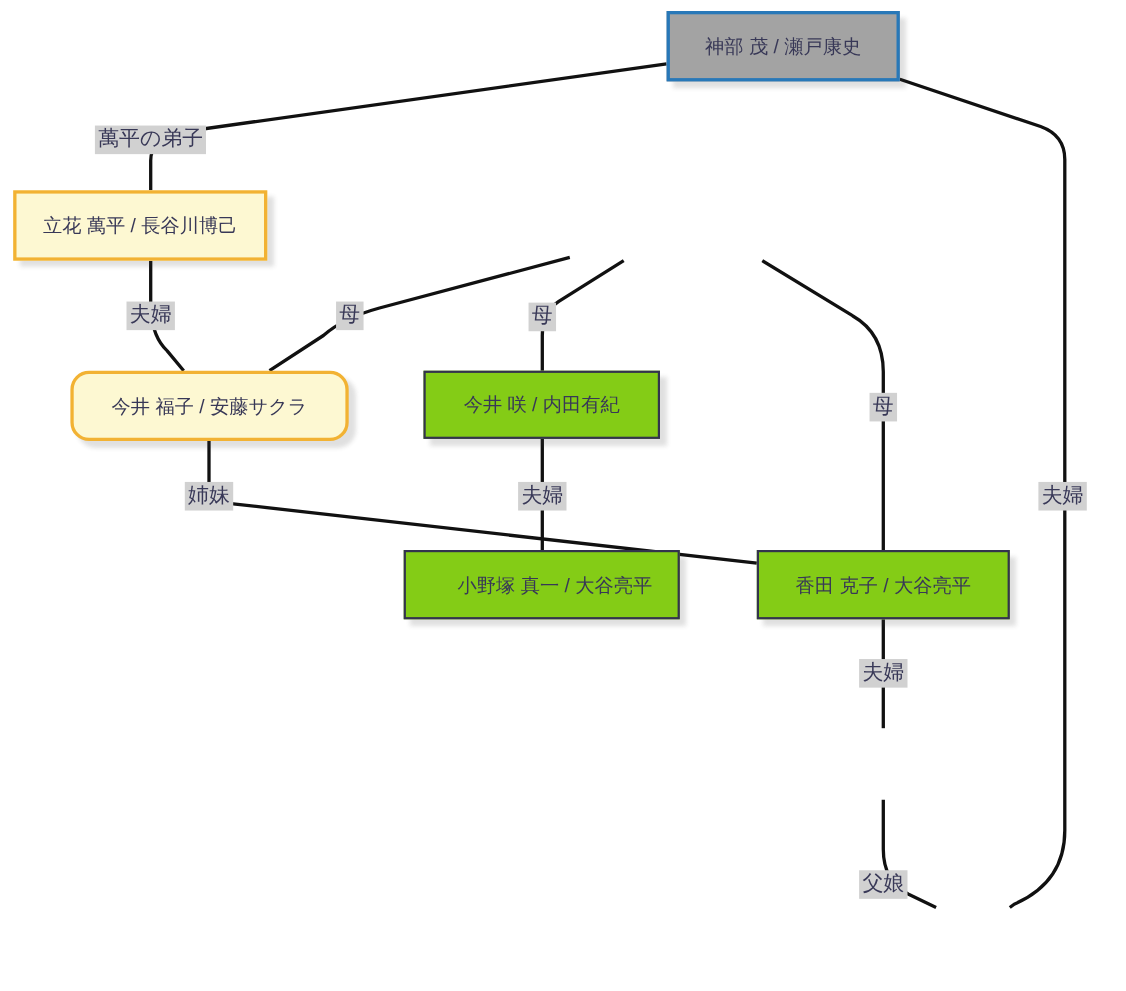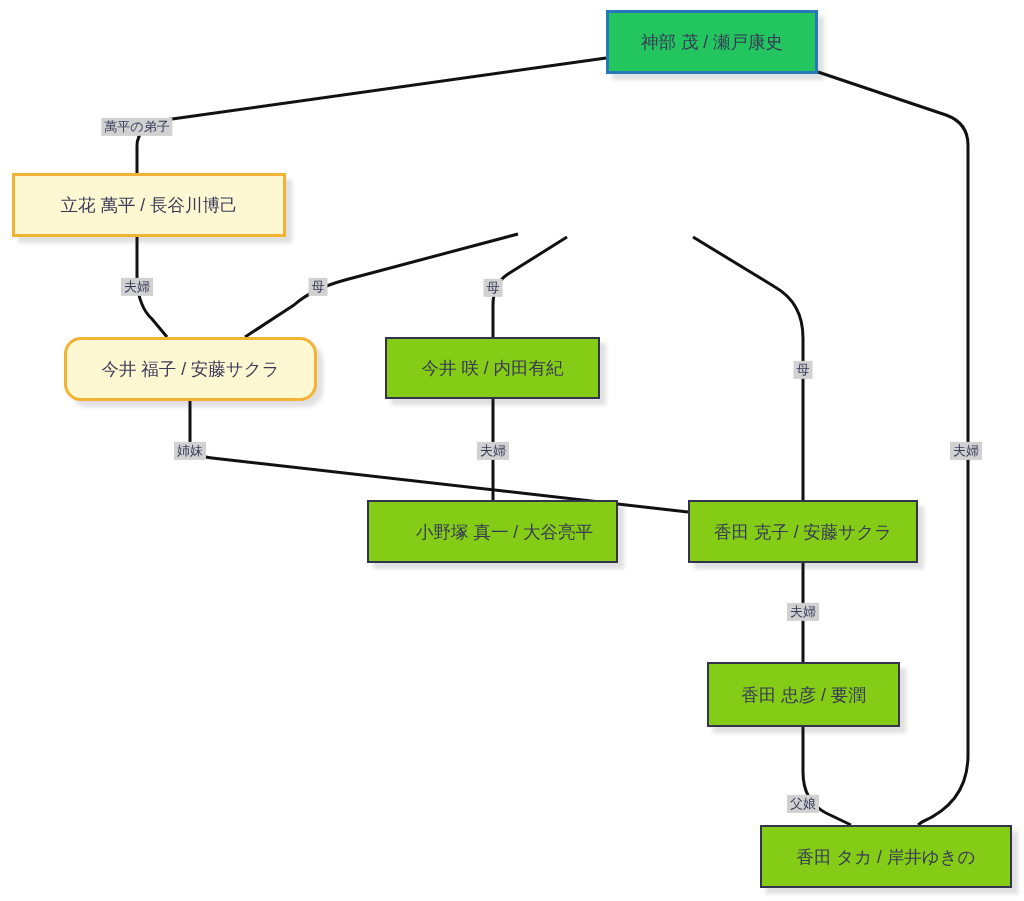--- a/index.html
+++ b/index.html
@@ -10,36 +10,36 @@
     font-family:"Liberation Sans","DejaVu Sans",sans-serif;
     overflow:hidden;
   }
   #edge-layer{position:absolute;left:0;top:0;z-index:1;}
   .edge-path{fill:none;stroke:#111111;stroke-width:3;stroke-linejoin:round;stroke-linecap:butt;}
   .edge-label{
     position:absolute;z-index:2;
     transform:translate(-50%,-50%);
     background:#d1d1d1;
     color:#383857;
-    font-size:13px;line-height:1.25;
+    font-size:19px;line-height:1.25;
     padding:1px 3px;
     white-space:nowrap;
   }
   .node{
     position:absolute;z-index:3;
     display:flex;align-items:center;justify-content:center;
     box-sizing:border-box;
     color:#383857;
     font-size:17.5px;
     white-space:nowrap;
     background:#ffffff;
     border:2.5px solid #33334d;
     box-shadow:6px 6px 4px rgba(60,60,60,0.16);
   }
-  .node.blue{background:#22c55e;border:3px solid #2878b8;}
+  .node.blue{background:#a3a3a3;border:3px solid #2878b8;}
   .node.yellow{background:#fdf8d2;border:3px solid #f2b233;}
   .node.pink{background:#f6b3cb;border:3px solid #cf2d6d;}
   .node.plain{background:#84cc16;border:2.5px solid #33334d;}
 </style>
 </head>
 <body>
 
 <div id="stage">
   <svg id="edge-layer" width="1024" height="901" viewBox="0 0 1024 901">
       <path d="M 606 58 L 165 120 Q 137 126 137 146 L 137 173" class="edge-path"></path>
@@ -57,20 +57,18 @@
     <div class="edge-label" style="left: 966px; top: 451px;">夫婦</div>
     <div class="edge-label" style="left: 137px; top: 287px;">夫婦</div>
     <div class="edge-label" style="left: 318px; top: 287px;">母</div>
     <div class="edge-label" style="left: 493px; top: 288px;">母</div>
     <div class="edge-label" style="left: 803px; top: 370px;">母</div>
     <div class="edge-label" style="left: 190px; top: 451px;">姉妹</div>
     <div class="edge-label" style="left: 493px; top: 451px;">夫婦</div>
     <div class="edge-label" style="left: 803px; top: 612px;">夫婦</div>
     <div class="edge-label" style="left: 803px; top: 776px; margin-top: 28px;">父娘</div>
     <div class="node blue" style="left: 606px; top: 10px; width: 212px; height: 64px;">神部 茂 / 瀬戸康史</div>
-    <div class="node yellow" style="left: 12px; top: 173px; width: 274px; height: 64px;">立花 萬平 / 長谷川博己</div>
+    <div class="node yellow" style="left: 12px; top: 173px; width: 231px; height: 64px;">立花 萬平 / 長谷川博己</div>
     <div class="node yellow" style="left: 64px; top: 337px; width: 253px; height: 64px; border-radius: 17px;">今井 福子 / 安藤サクラ</div>
     <div class="node plain" style="left: 385px; top: 337px; width: 215px; height: 62px;">今井 咲 / 内田有紀</div>
     <div class="node plain" style="left: 367px; top: 500px; width: 251px; height: 63px; padding-left: 24px;">小野塚 真一 / 大谷亮平</div>
-    <div class="node plain" style="left: 688px; top: 500px; width: 230px; height: 63px;">香田 克子 / 安藤サクラ</div>
-    <div class="node plain" style="left: 707px; top: 662px; width: 193px; height: 65px;">香田 忠彦 / 要潤</div>
-    <div class="node plain" style="left: 760px; top: 825px; width: 252px; height: 63px;">香田 タカ / 岸井ゆきの</div>
+    <div class="node plain" style="left: 688px; top: 500px; width: 230px; height: 63px;">香田 克子 / 大谷亮平</div>
   </div>
 
 </body></html>

